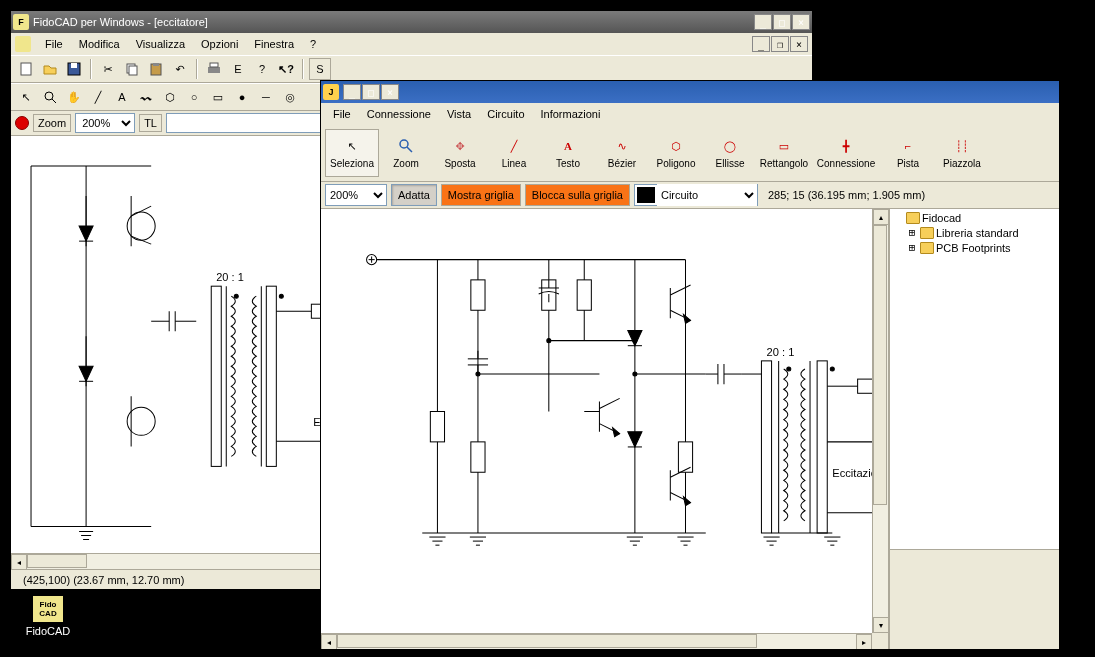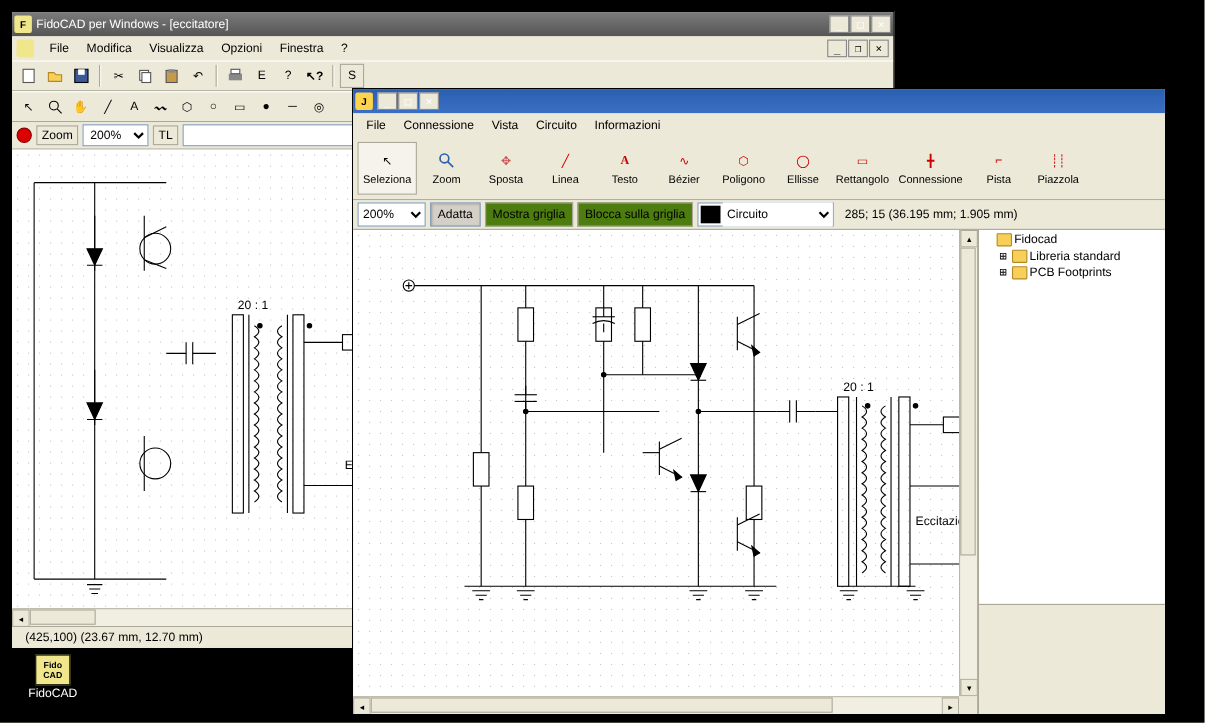--- a/index.html
+++ b/index.html
@@ -44,21 +44,21 @@
   .sthumb { position:absolute; background:#ece9d8; border:1px solid #aca899; }
 
   
   .jtoolbar { background: #ece9d8; border-bottom: 1px solid #aca899; padding: 4px; display: flex; align-items: flex-end; gap: 0; }
   .jbtn { width: 54px; height: 48px; display: flex; flex-direction: column; align-items: center; justify-content: center; gap: 3px; cursor: pointer; border: 1px solid transparent; }
   .jbtn.sel { border: 1px solid #aca899; background: #f5f3eb; }
   .jbtn .jicon { width: 18px; height: 18px; display:flex; align-items:center; justify-content:center; }
   .jbtn .jlab { font-size: 10px; }
   .joptbar { background: #ece9d8; border-bottom: 1px solid #aca899; padding: 2px 4px; display:flex; align-items:center; gap:4px; }
   .jselect { height:22px; border:1px solid #7f9db9; background:#fff; }
-  .jbutton { height:22px; padding:0 6px; border:1px solid #aca899; background:#4d7c0f; cursor:pointer; }
+  .jbutton { height:22px; padding:0 6px; border:1px solid #aca899; background:#f97316; cursor:pointer; }
   .jbutton.active { border:1px solid #7f9db9; background:#d4d0c8; box-shadow: inset 1px 1px 2px rgba(0,0,0,.2); }
   .layerbox { height:22px; display:flex; align-items:center; border:1px solid #7f9db9; background:#fff; }
   .layerswatch { width:18px; height:16px; background:#000; margin:0 2px; }
 
   .jmain { flex:1; display:flex; overflow:hidden; }
   .jcanvaswrap { flex:1; position:relative; background:#fff; border-right:1px solid #aca899; }
   .jside { width:170px; background:#ece9d8; display:flex; flex-direction:column; border-left:1px solid #aca899; }
   .searchrow { padding:2px; display:flex; align-items:center; border-bottom:1px solid #aca899; }
   .searchicon { width:16px; height:16px; display:flex; align-items:center; justify-content:center; color:#555; }
   .searchinput { flex:1; border:none; background:transparent; padding:2px; outline:none; }

